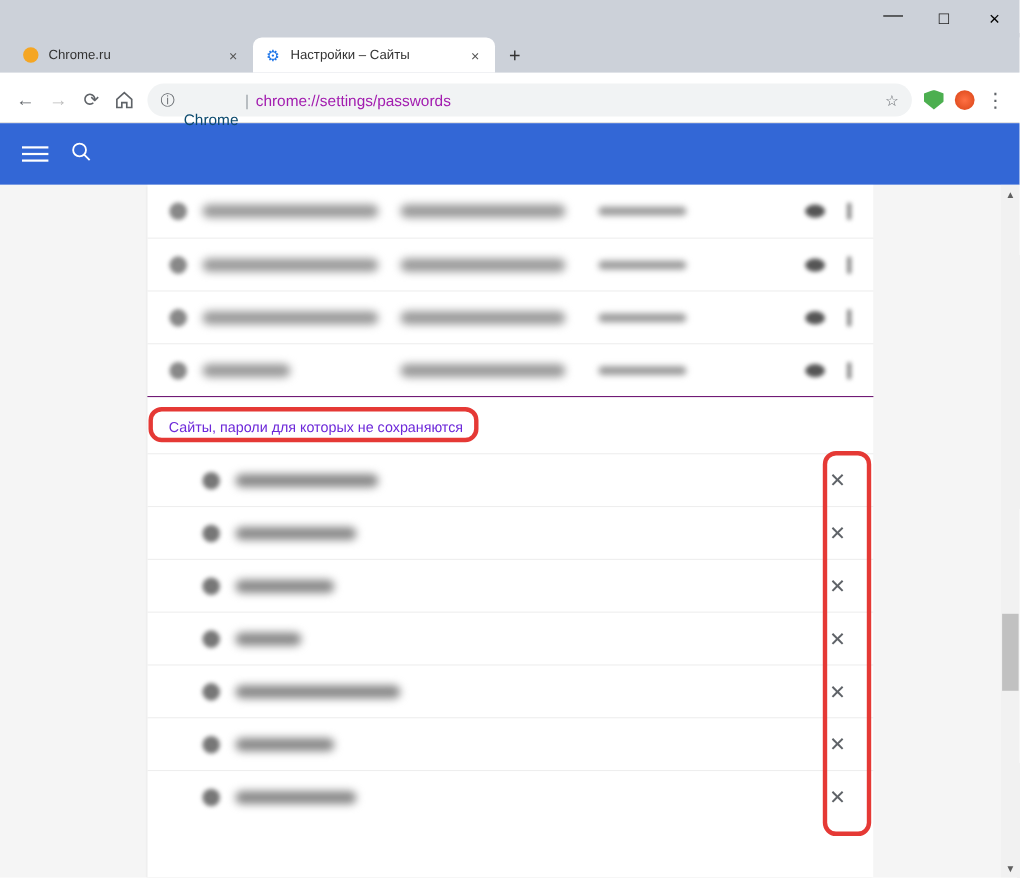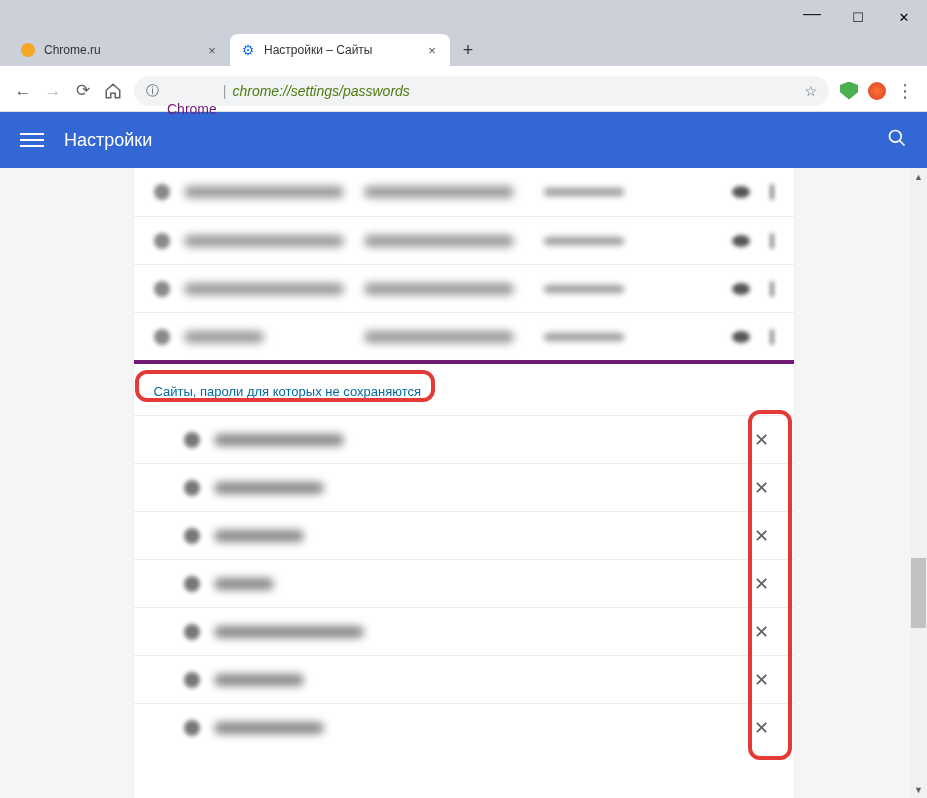--- a/index.html
+++ b/index.html
@@ -22,23 +22,23 @@
 
   .favicon-orange { width: 14px; height: 14px; border-radius: 50%; background: #f5a623; }
   .favicon-gear { color: #1a73e8; font-size: 14px; }
 
   
   .toolbar { height: 42px; background: #fff; display: flex; align-items: center; padding: 0 8px; border-bottom: 1px solid #e0e0e0; }
   .nav-btn { width: 30px; height: 30px; display: flex; align-items: center; justify-content: center; color: #5f6368; font-size: 17px; }
   .nav-btn.disabled { color: #bbb; }
   .omnibox { flex: 1; height: 30px; background: #f1f3f4; border-radius: 15px; display: flex; align-items: center; padding: 0 12px; margin: 0 6px; font-size: 14px; color: #5f6368; }
   .omnibox .secure { margin-right: 8px; font-size: 13px; }
-  .omnibox .chrome-lbl { color: #701a75; margin-top: 37px; }
+  .omnibox .chrome-lbl { color: #0c4a6e; margin-top: 37px; }
   .omnibox .sep { margin: 0 6px; color: #9aa0a6; }
-  .omnibox .url-path { color: #4d7c0f; font-style: italic; }
+  .omnibox .url-path { color: #a21caf; }
   .omnibox .star { margin-left: auto; color: #5f6368; }
   .ext-icon { width: 28px; height: 28px; display: flex; align-items: center; justify-content: center; }
   .shield-green { width: 18px; height: 18px; background: #4caf50; clip-path: polygon(50% 0, 100% 20%, 100% 60%, 50% 100%, 0 60%, 0 20%); }
   .ext-orange { width: 18px; height: 18px; border-radius: 50%; background: radial-gradient(circle, #ff7043, #d84315); }
   .menu-dots { color: #5f6368; font-size: 18px; }
 
   
   .settings-header { height: 56px; background: #3367d6; display: flex; align-items: center; padding: 0 20px; color: #fff; }
   .hamburger { width: 24px; height: 24px; display: flex; flex-direction: column; justify-content: center; gap: 4px; margin-right: 20px; }
   .hamburger span { height: 2px; background: #fff; }
@@ -52,21 +52,21 @@
 
   .pw-row { height: 48px; display: flex; align-items: center; padding: 0 20px; border-top: 1px solid #eee; }
   .pw-row:first-child { border-top: none; }
   .pw-fav { width: 16px; height: 16px; border-radius: 50%; background: #888; filter: blur(2px); margin-right: 14px; flex-shrink: 0; }
   .pw-site { width: 160px; height: 12px; background: #999; border-radius: 6px; filter: blur(4px); }
   .pw-user { width: 150px; height: 12px; background: #999; border-radius: 6px; filter: blur(4px); margin-left: 20px; }
   .pw-pass { width: 80px; height: 8px; background: #999; border-radius: 4px; filter: blur(3px); margin-left: 30px; }
   .pw-eye { width: 18px; height: 12px; background: #555; border-radius: 50%; filter: blur(2px); margin-left: auto; }
   .pw-more { width: 4px; height: 16px; background: #888; border-radius: 2px; filter: blur(2px); margin-left: 20px; }
 
-  .section-hdr { padding: 20px 20px 16px; font-size: 13px; color: #0369a1; border-top: 4px solid #701a75; position: relative; }
+  .section-hdr { padding: 20px 20px 16px; font-size: 13px; color: #6d28d9; border-top: 1px solid #701a75; position: relative; }
 
   .never-row { height: 48px; display: flex; align-items: center; padding: 0 20px; border-top: 1px solid #eee; }
   .nv-fav { width: 16px; height: 16px; border-radius: 50%; background: #777; filter: blur(2px); margin-right: 14px; margin-left: 30px; }
   .nv-site { height: 12px; background: #888; border-radius: 6px; filter: blur(4px); }
   .nv-x { margin-left: auto; color: #5f6368; font-size: 18px; font-weight: 300; width: 24px; text-align: center; }
 
   
   .scrollbar { position: absolute; right: 0; top: 0; bottom: 0; width: 17px; background: #f1f1f1; }
   .scroll-arrow { height: 17px; display: flex; align-items: center; justify-content: center; color: #606060; font-size: 9px; }
   .scroll-thumb { position: absolute; right: 1px; width: 15px; background: #c1c1c1; top: 390px; height: 70px; }
@@ -125,21 +125,20 @@
     </div>
   <div class="ext-icon menu-dots">⋮</div>
 </div>
 
 <div class="settings-header">
   <div class="hamburger">
       <span></span>
       <span></span>
       <span></span>
     </div>
-  <div class="settings-title">Настройки</div>
   <div class="search-ico">
     <svg width="20" height="20" viewBox="0 0 24 24">
         <circle cx="10" cy="10" r="7" fill="none" stroke="#fff" stroke-width="2"></circle>
         <line x1="15" y1="15" x2="21" y2="21" stroke="#fff" stroke-width="2"></line>
       </svg>
   </div>
 </div>
 
 <div class="content-wrap">
   <div class="scroll-shell">

